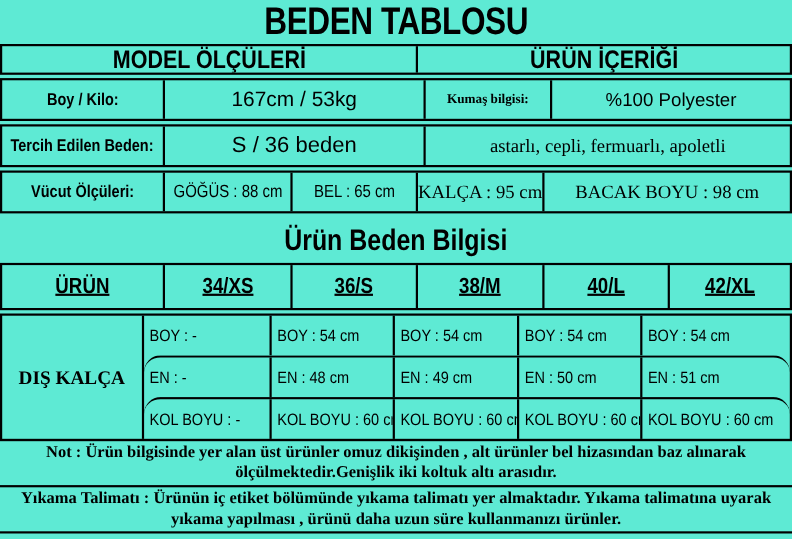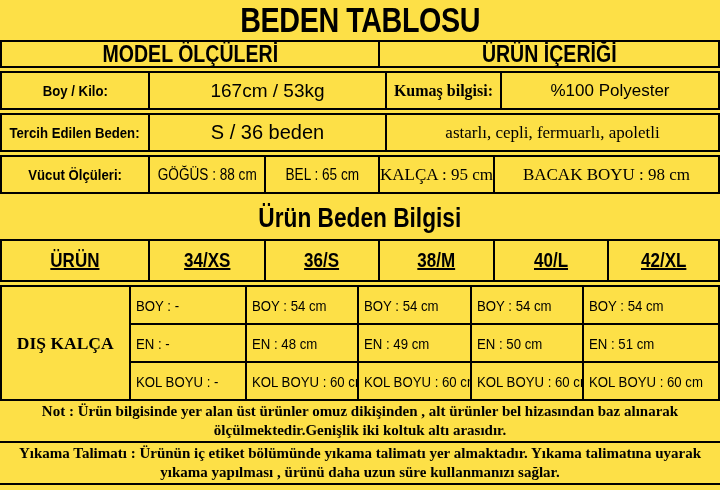--- a/index.html
+++ b/index.html
@@ -1,18 +1,18 @@
 <!DOCTYPE html>
 <html><head>
 <meta charset="utf-8">
 <style>
   html,body { margin:0; padding:0; }
   .page {
     position:relative; width:720px; height:490px;
-    background:#fde047; color:#000;
+    background:#5eead4; color:#000;
     font-family:"Liberation Sans", sans-serif;
     box-sizing:border-box; overflow:hidden;
   }
   .page *, .page *::before { box-sizing:border-box; }
 
   .title {
     height:40px; display:flex; align-items:center; justify-content:center;
   }
   .title span {
     display:inline-block; transform:scaleX(0.82); transform-origin:center;
@@ -32,39 +32,39 @@
 
   .sx { display:inline-block; transform:scaleX(0.85); transform-origin:center; white-space:nowrap; }
   .sxl { display:inline-block; transform:scaleX(0.88); transform-origin:left center; white-space:nowrap; }
 
   .big-head { font-size:23px; font-weight:bold; }
   .lbl { font-size:15.5px; font-weight:bold; }
   .sans19 { font-size:19px; }
   .sans20 { font-size:20px; }
   .sans17 { font-size:17px; }
   .cond16 { font-size:16px; }
-  .serif-b { font-family:"Liberation Serif", serif; font-weight:bold; font-size:16px; transform:none; }
+  .serif-b { font-family:"Liberation Serif", serif; font-weight:bold; font-size:12px; transform:none; }
   .serif-r { font-family:"Liberation Serif", serif; font-size:17px; transform:none; white-space:nowrap; }
 
   .section-title { height:42px; display:flex; align-items:center; justify-content:center; }
   .section-title span {
     display:inline-block; transform:scaleX(0.84); transform-origin:center;
     font-size:27px; font-weight:bold; white-space:nowrap;
   }
 
   .size-col-head { font-size:20px; font-weight:bold; text-decoration:underline; }
 
   .sizebody { display:flex; border:2px solid #000; height:116px; margin-bottom:0; }
   .prodcell {
     width:146px; border-right:2px solid #000;
     display:flex; align-items:center; justify-content:center;
     font-family:"Liberation Serif", serif; font-weight:bold; font-size:17.5px;
   }
   .grid { flex:1; display:flex; flex-direction:column; }
-  .grow { flex:1; display:flex; }
+  .grow { flex:1; display:flex;border-radius:15px; }
   .grow + .grow { border-top:2px solid #000; }
   .gcell {
     display:flex; align-items:center; justify-content:flex-start;
     padding-left:5px; font-size:15px; overflow:hidden;
   }
   .gcell + .gcell { border-left:2px solid #000; }
   .gc1 { width:114px; } .gc2 { width:112px; } .gc3 { width:113px; } .gc4 { width:112px; } .gc5 { flex:1; }
 
   .note {
     display:flex; align-items:center; justify-content:center; text-align:center;
@@ -218,16 +218,16 @@
             <span class="sxl">KOL BOYU : 60 cm</span>
           </div>
       </div>
     </div>
   </div>
 
   <div class="note note1">
     <span>Not : Ürün bilgisinde yer alan üst ürünler omuz dikişinden , alt ürünler bel hizasından baz alınarak ölçülmektedir.Genişlik iki koltuk altı arasıdır.</span>
   </div>
   <div class="note note2">
-    <span>Yıkama Talimatı : Ürünün iç etiket bölümünde yıkama talimatı yer almaktadır. Yıkama talimatına uyarak yıkama yapılması , ürünü daha uzun süre kullanmanızı sağlar.</span>
+    <span>Yıkama Talimatı : Ürünün iç etiket bölümünde yıkama talimatı yer almaktadır. Yıkama talimatına uyarak yıkama yapılması , ürünü daha uzun süre kullanmanızı ürünler.</span>
   </div>
 
 </div>
 
 </body></html>

